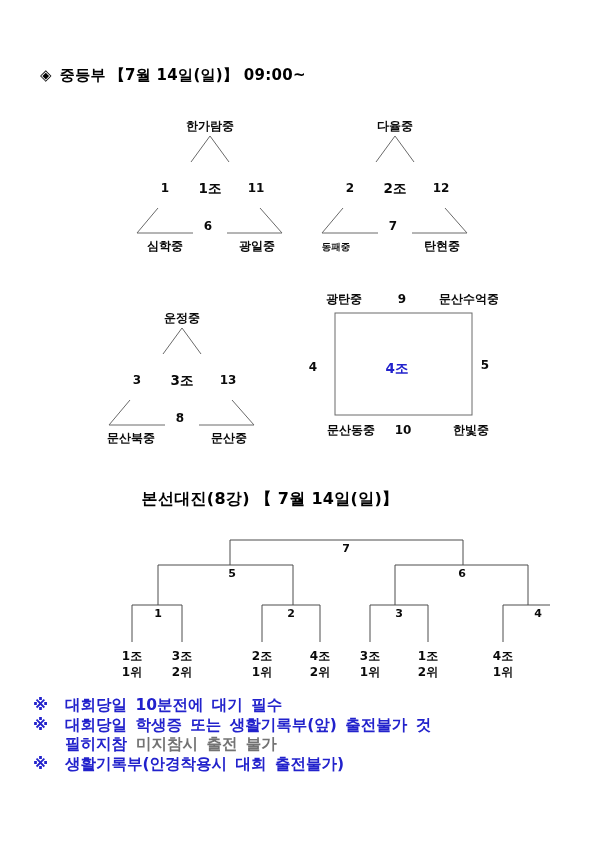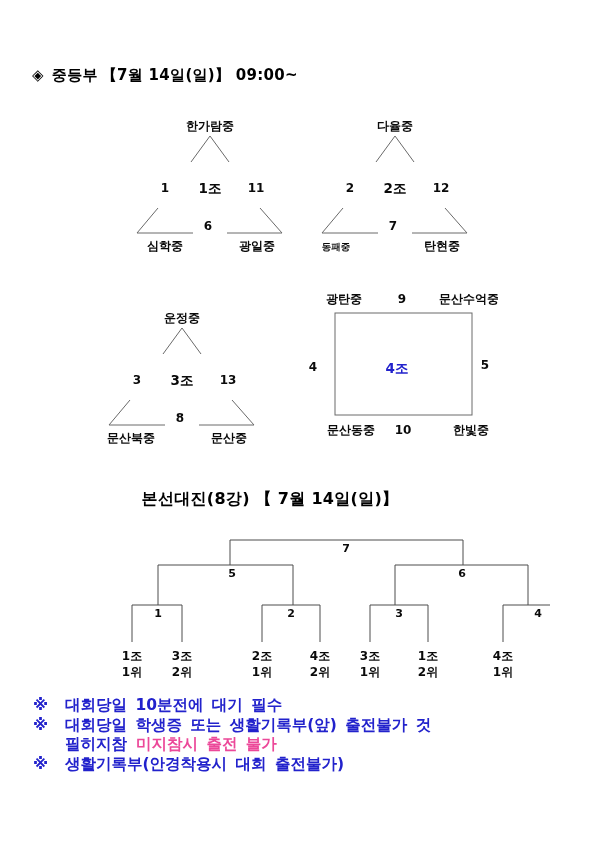--- a/index.html
+++ b/index.html
@@ -3,21 +3,21 @@
 <meta charset="utf-8">
 <style>
   * { margin:0; padding:0; box-sizing:border-box; }
   html,body { background:#ffffff; }
   .page {
     position:relative; width:600px; height:849px; background:#ffffff;
     font-family:"DejaVu Sans","Liberation Sans",sans-serif;
     font-weight:bold; color:#000; overflow:hidden;
   }
   .header {
-    position:absolute; left:32px; top:66px; font-size:15px;
+    position:absolute; left:40px; top:66px; font-size:15px;
     letter-spacing:.3px; white-space:nowrap;
   }
   .header .bullet { margin-right:8px; }
   .header .schedule { margin-left:4px; }
 
   .diagram { position:absolute; }
   svg text {
     font-family:"DejaVu Sans","Liberation Sans",sans-serif;
     font-weight:bold; fill:#0a0a0a;
   }
@@ -37,21 +37,21 @@
   }
 
   .notes {
     position:absolute; left:33px; top:696px;
     color:#2222cc; font-size:15.5px; line-height:19.5px;
     word-spacing:3px; white-space:nowrap;
   }
   .note-line { display:flex; }
   .marker { display:inline-block; width:32px; flex:0 0 32px; }
   .indent { padding-left:32px; }
-  .red { color:#ec4899; }
+  .red { color:#737373; }
 </style>
 </head>
 <body>
 
 <div class="page">
 
   <div class="header">
     <span class="bullet">◈</span><span>중등부</span><span class="schedule">【7월 14일(일)】 09:00~</span>
   </div>
 

